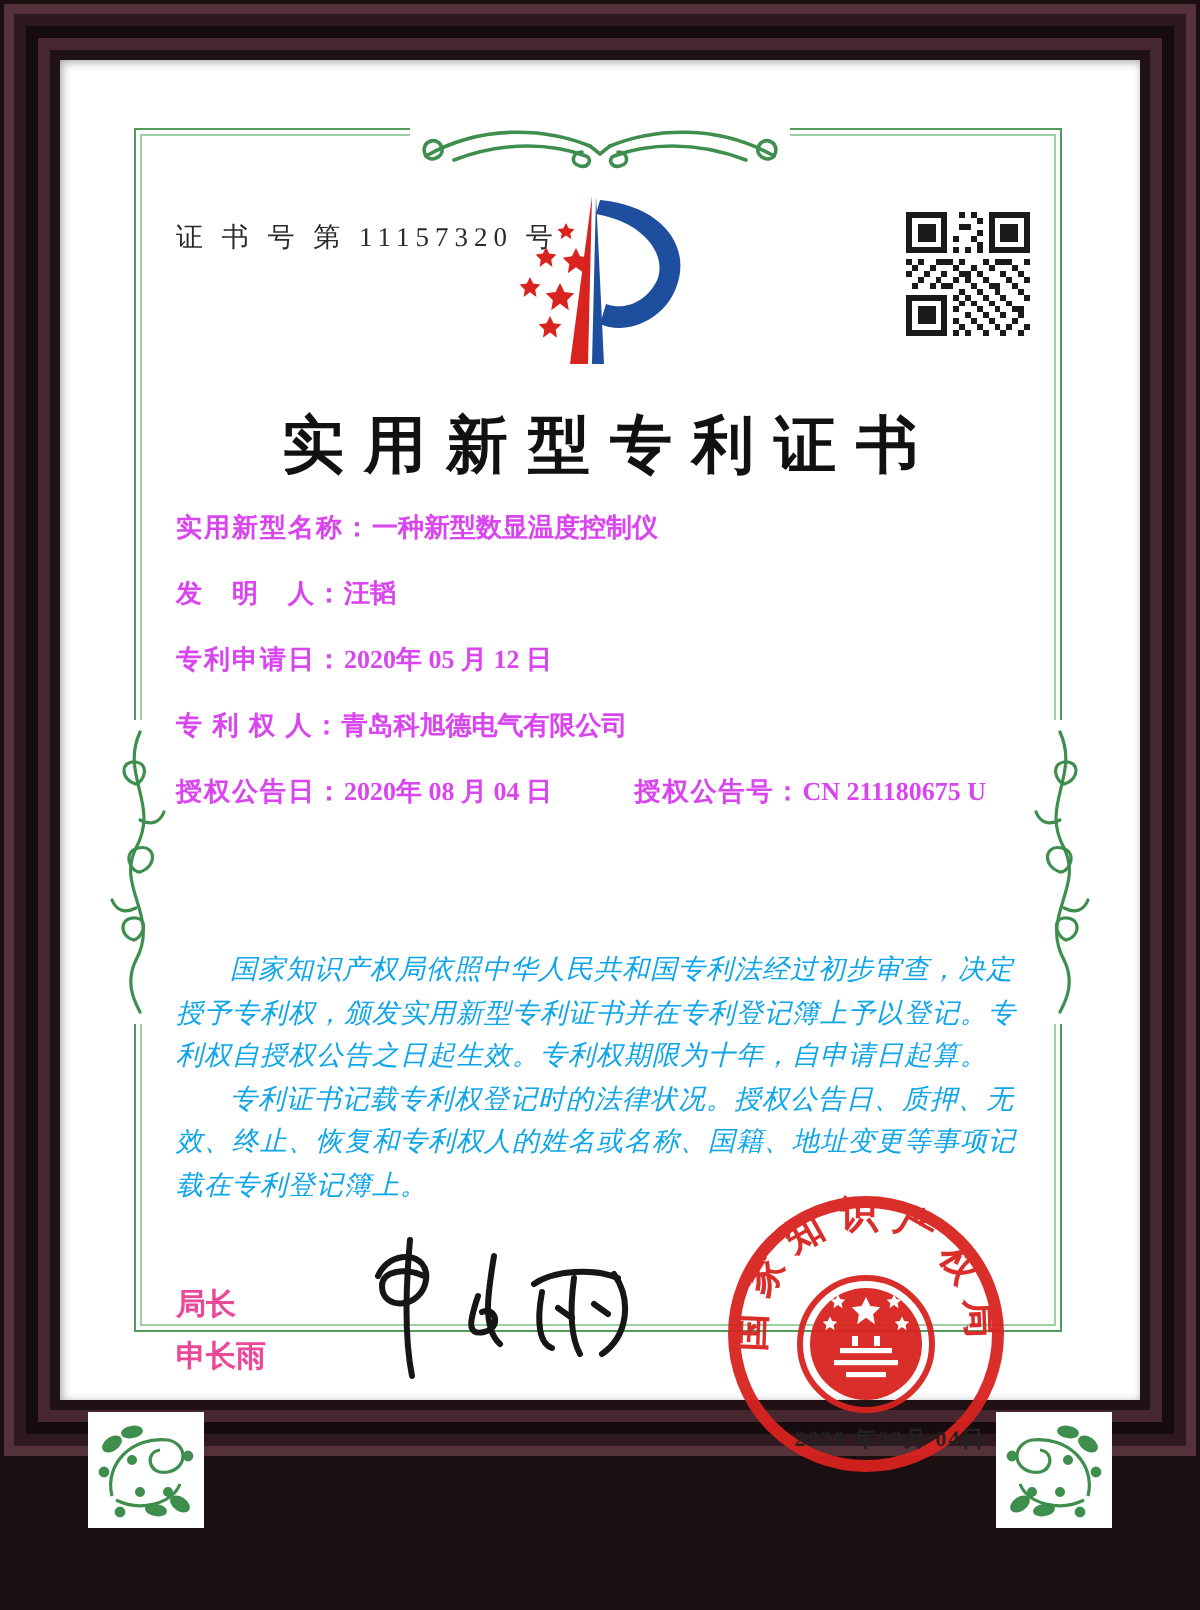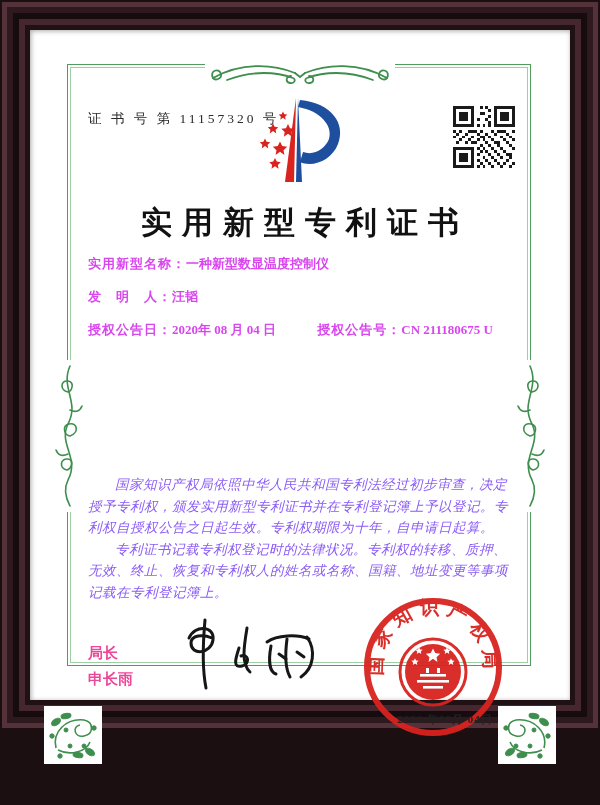--- a/index.html
+++ b/index.html
@@ -28,21 +28,21 @@
   .cert-no{position:absolute;left:88px;top:110px;font-size:13.5px;letter-spacing:3px;color:#2a2a2a;}
   .logo{position:absolute;left:250px;top:94px;width:100px;height:94px;}
   .qr{position:absolute;left:453px;top:106px;width:62px;height:62px;}
   .title{position:absolute;left:0;top:202px;width:100%;text-align:center;
          font-size:31px;font-weight:bold;letter-spacing:10px;text-indent:10px;color:#111;}
   .fields{position:absolute;left:88px;top:254px;width:440px;font-size:13px;font-weight:bold;color:#d946ef;}
   .frow{margin-bottom:13px;line-height:20px;white-space:nowrap;}
   .frow .lbl{letter-spacing:1px;}
   .grant-no{margin-left:38px;text-align:center;}
   .body-text{position:absolute;left:88px;top:474px;width:426px;font-size:13.5px;line-height:21.5px;
-             font-style:italic;color:#8b5cf6;}
+             font-style:italic;color:#0ea5e9;}
   .body-text p{margin:0;text-indent:2em;letter-spacing:.5px;}
   .director{position:absolute;left:88px;top:640px;font-size:15px;font-weight:bold;line-height:26px;color:#ec4899;}
   .signature{position:absolute;left:175px;top:610px;width:158px;height:88px;}
   .seal{position:absolute;left:360px;top:594px;width:146px;height:146px;opacity:.95;}
   .seal-date{position:absolute;left:350px;top:712px;width:190px;text-align:center;
              font-size:11px;font-weight:bold;letter-spacing:1px;color:#222;z-index:5;}
 </style>
 </head>
 <body>
 
@@ -254,28 +254,34 @@
   <div class="title">实用新型专利证书</div>
 
   <div class="fields">
     <div class="frow">
       <span class="lbl">实用新型名称：</span><span>一种新型数显温度控制仪</span>
     </div>
     <div class="frow">
       <span class="lbl">发　明　人：</span><span>汪韬</span>
     </div>
     <div class="frow">
+      <span class="lbl">专利申请日：</span><span>2020年 05 月 12 日</span>
+    </div>
+    <div class="frow">
+      <span class="lbl">专 利 权 人：</span><span>青岛科旭德电气有限公司</span>
+    </div>
+    <div class="frow">
       <span class="lbl">授权公告日：</span><span>2020年 08 月 04 日</span>
       <span class="lbl grant-no">授权公告号：</span><span>CN 211180675 U</span>
     </div>
   </div>
 
   <div class="body-text">
     <p>国家知识产权局依照中华人民共和国专利法经过初步审查，决定授予专利权，颁发实用新型专利证书并在专利登记簿上予以登记。专利权自授权公告之日起生效。专利权期限为十年，自申请日起算。</p>
-    <p>专利证书记载专利权登记时的法律状况。专利权的转移、质押、无效、终止、恢复和专利权人的姓名或名称、国籍、地址变更等事项记载在专利登记簿上。</p>
+    <p>专利证书记载专利权登记时的法律状况。授权公告日、质押、无效、终止、恢复和专利权人的姓名或名称、国籍、地址变更等事项记载在专利登记簿上。</p>
   </div>
 
   <div class="director">
     <div>局长</div>
     <div>申长雨</div>
   </div>
 
   <div class="signature">
     <svg width="158" height="88" viewBox="0 0 158 88">
       <g fill="none" stroke="#161616" stroke-width="3" stroke-linecap="round" stroke-linejoin="round">

